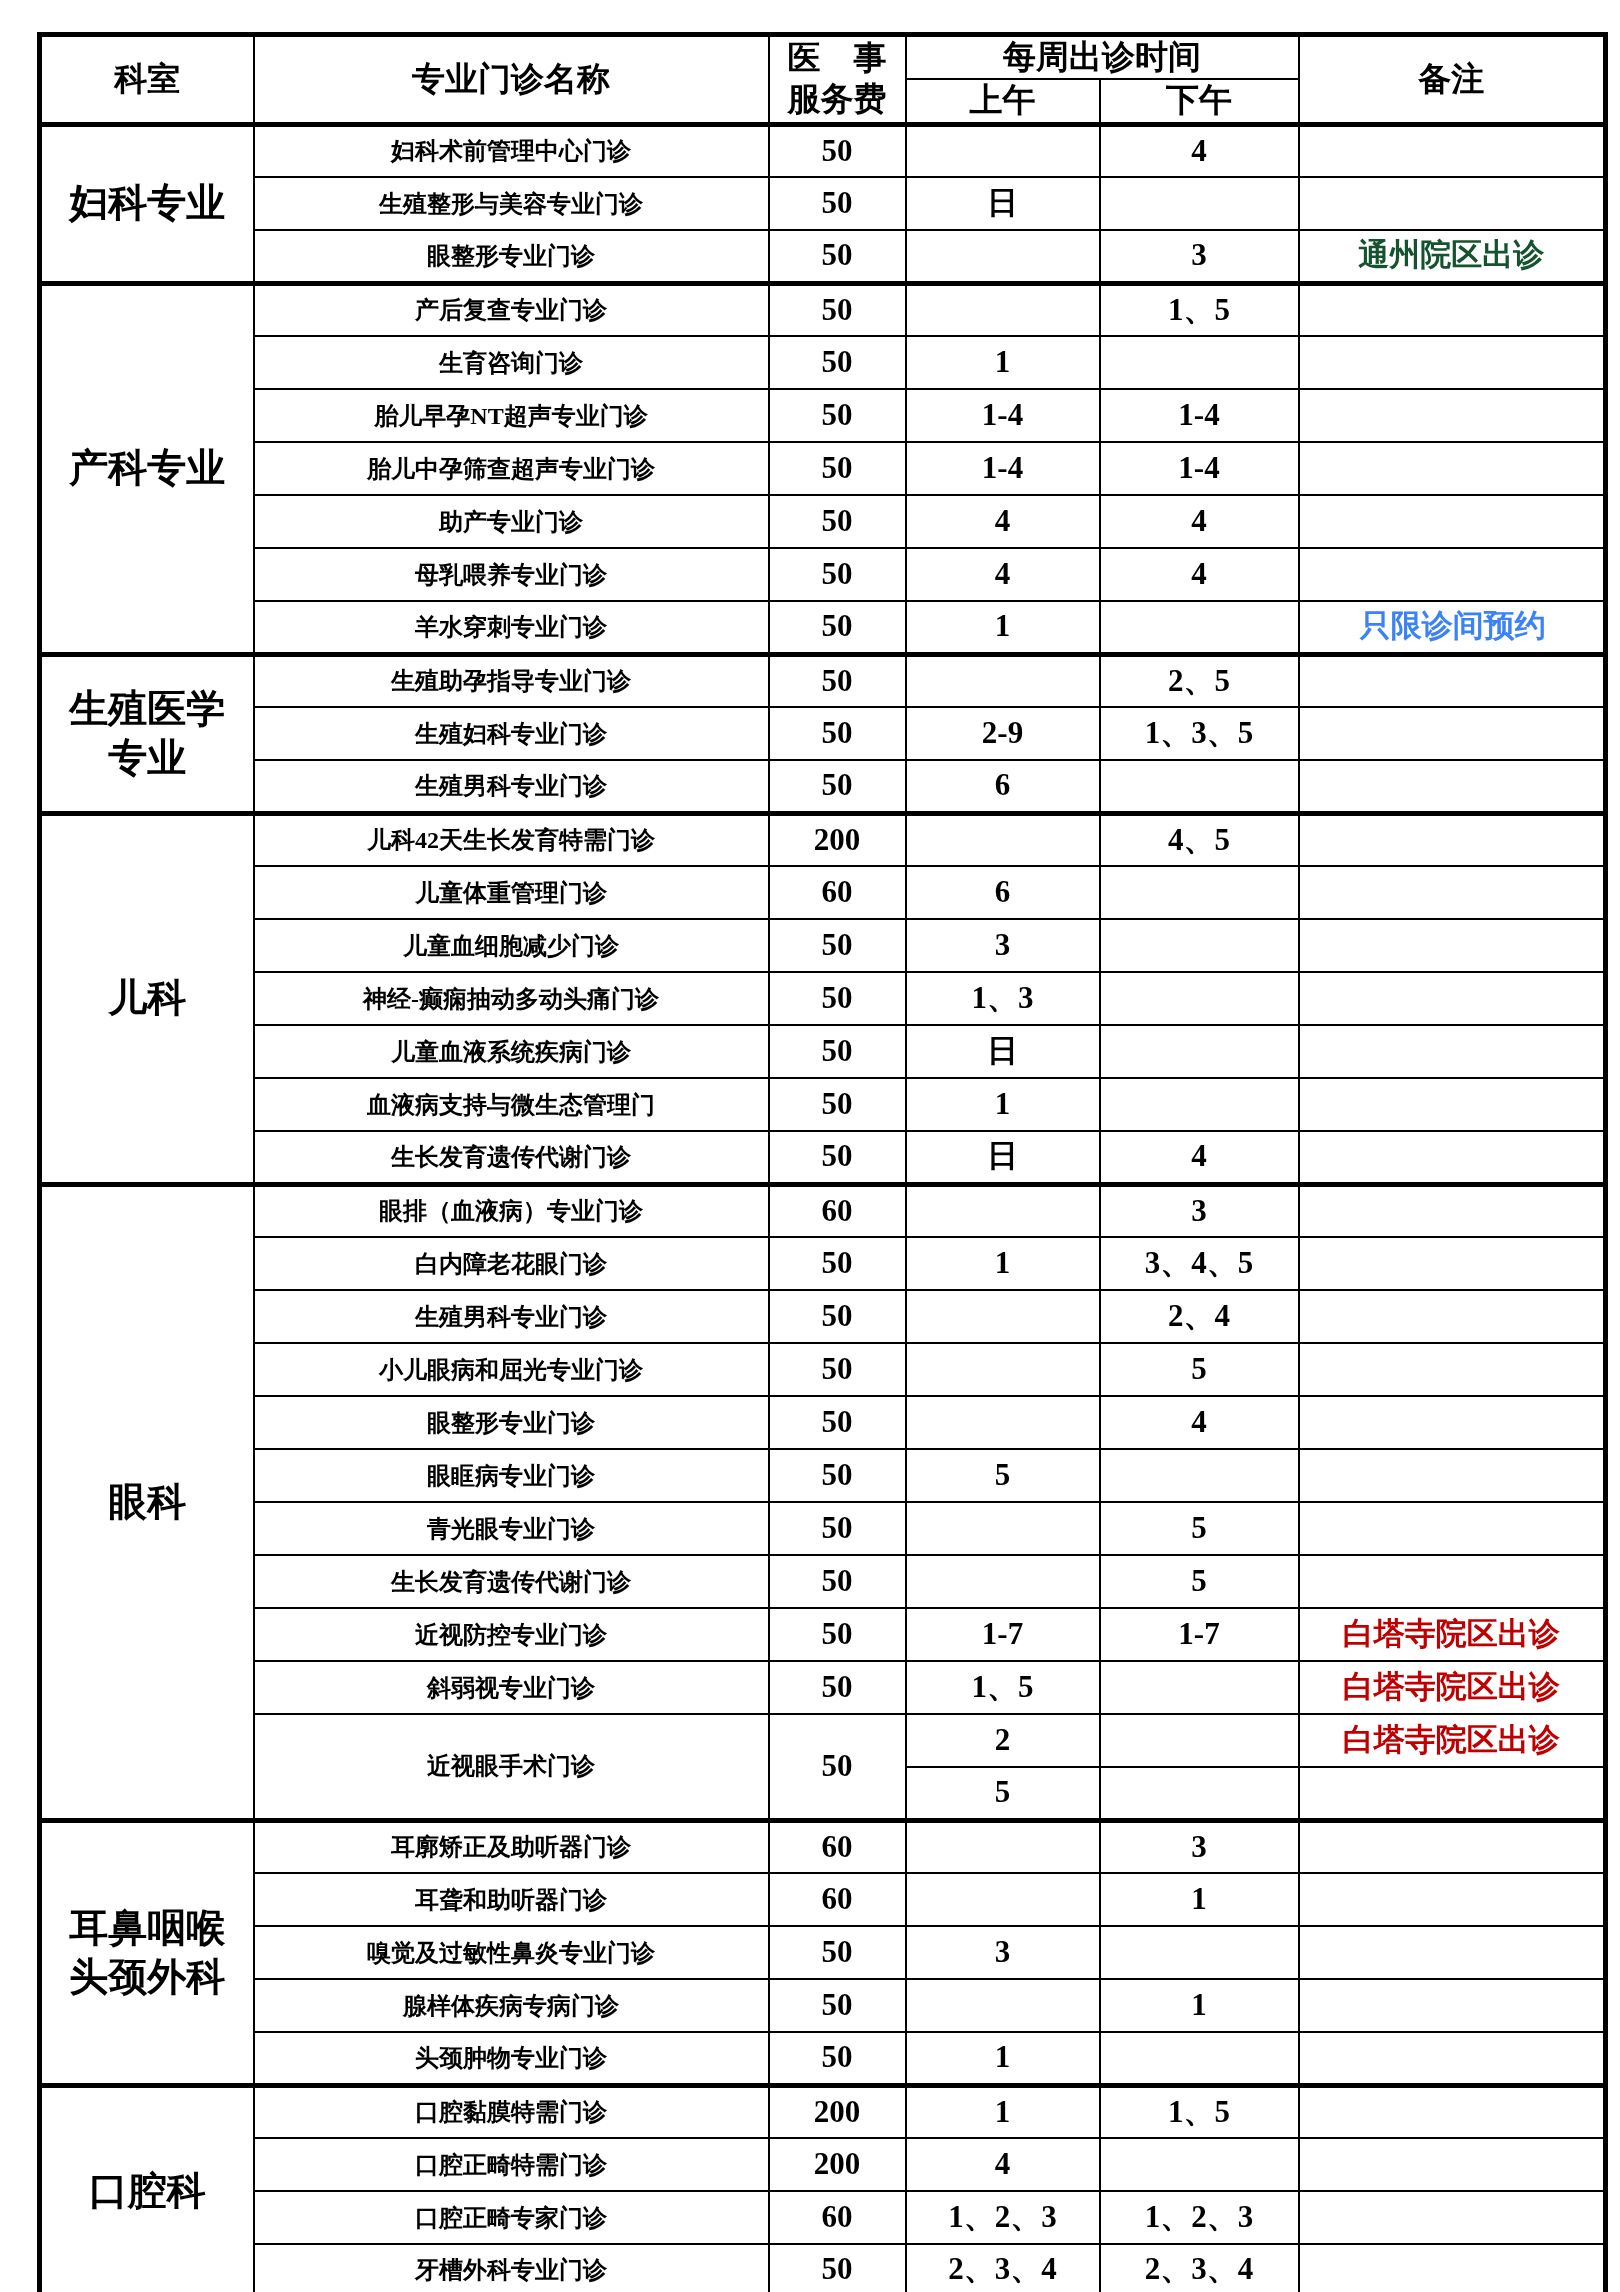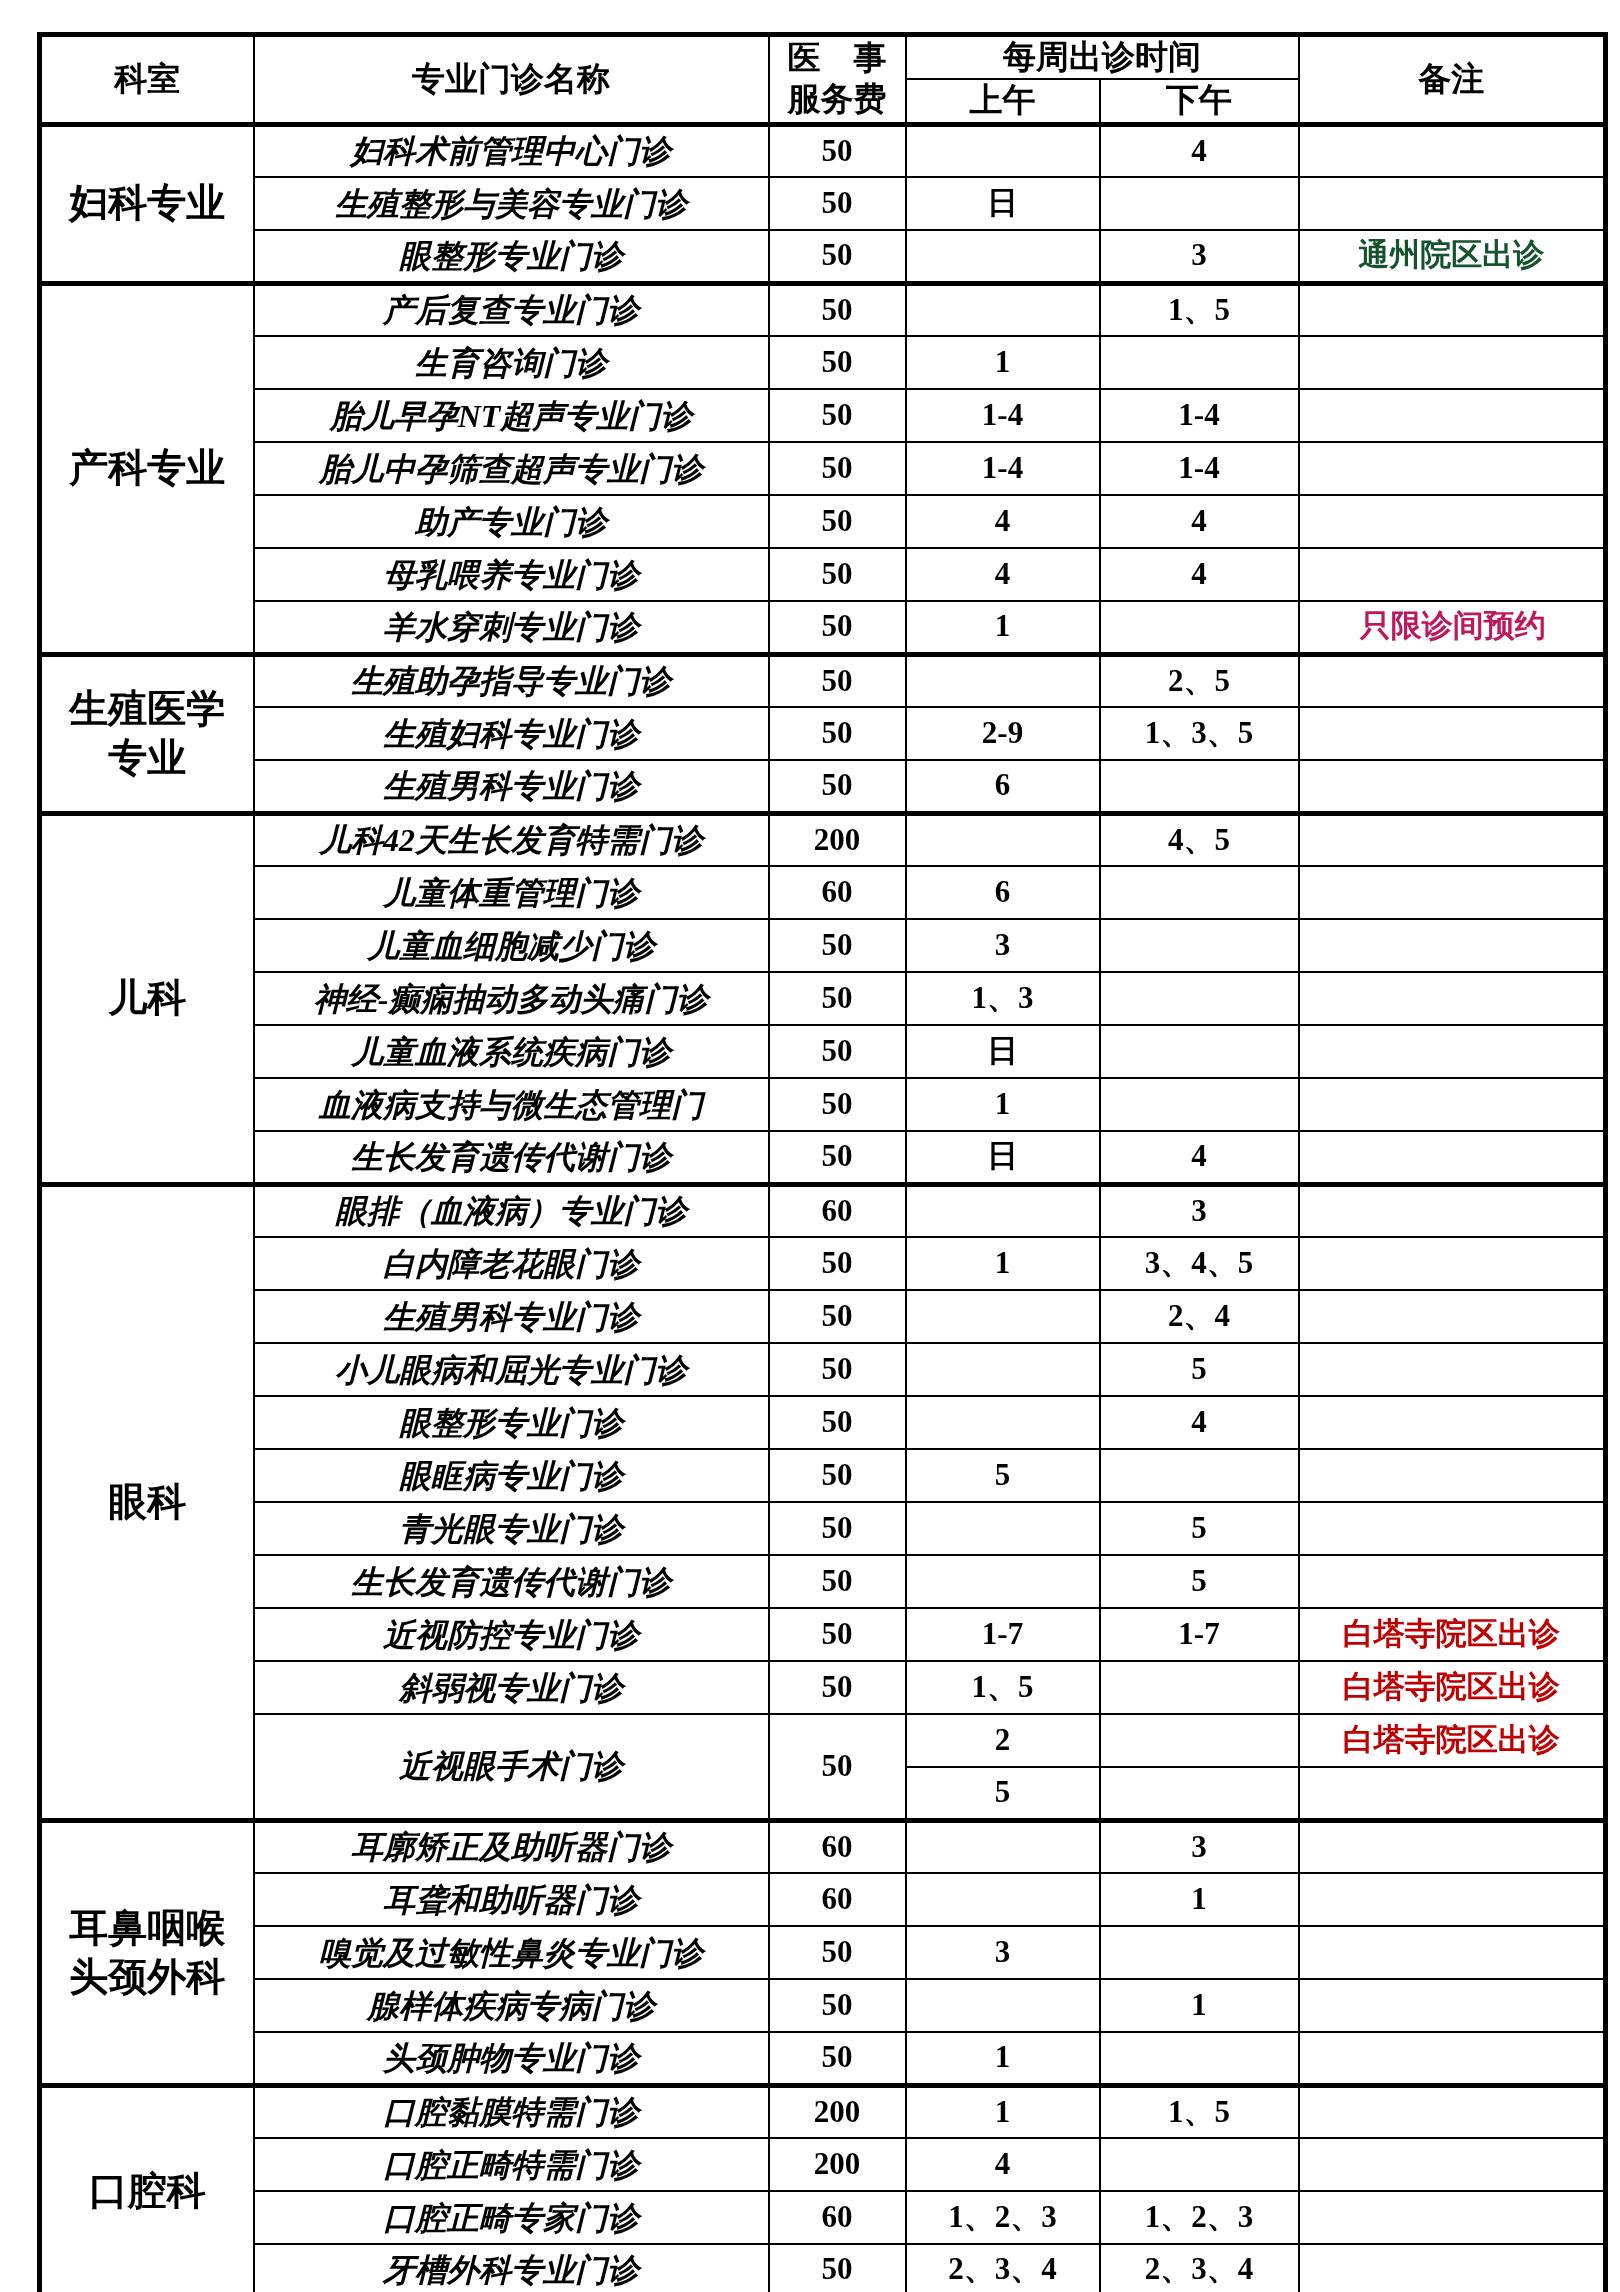--- a/index.html
+++ b/index.html
@@ -32,21 +32,21 @@
     vertical-align: middle;
     padding: 0 3.9px;
     line-height: 1.25;
   }
   thead tr { height: 38px; }
   tbody tr { height: 53px; }
   th { font-size: 33px; font-weight: bold; }
   .fee-hdr span { display: block; }
   td { font-size: 31px; font-weight: bold; }
   td.dept { font-size: 39px; padding: 0 11.8px; }
-  td.name { font-size: 32px; padding: 0 2px; font-style: italic; }
+  td.name { font-size: 24px; padding: 0 2px; }
   tr.section-start > td { border-top: 5.9px solid #000; }
   thead th { border-bottom-width: 2.9px; }
   table.schedule thead tr:first-child th { border-top: 5.9px solid #000; }
 </style>
 </head>
 <body>
 
 <table class="schedule">
   <colgroup>
     <col class="c-dept">
@@ -136,21 +136,21 @@
         <td class="fee" rowspan="1">50</td>
         <td class="am">4</td>
         <td class="pm">4</td>
         <td class="remark" style="color: rgb(192, 0, 0);"></td>
       </tr>
       <tr>
         <td class="name" rowspan="1">羊水穿刺专业门诊</td>
         <td class="fee" rowspan="1">50</td>
         <td class="am">1</td>
         <td class="pm"></td>
-        <td class="remark" style="color: #be185d; padding-left: 7px;">只限诊间预约</td>
+        <td class="remark" style="color: #3b82f6; padding-left: 7px;">只限诊间预约</td>
       </tr>
       <tr class="section-start">
         <td class="dept" rowspan="3">生殖医学专业</td>
         <td class="name" rowspan="1">生殖助孕指导专业门诊</td>
         <td class="fee" rowspan="1">50</td>
         <td class="am"></td>
         <td class="pm">2、5</td>
         <td class="remark" style="color: rgb(192, 0, 0);"></td>
       </tr>
       <tr>

